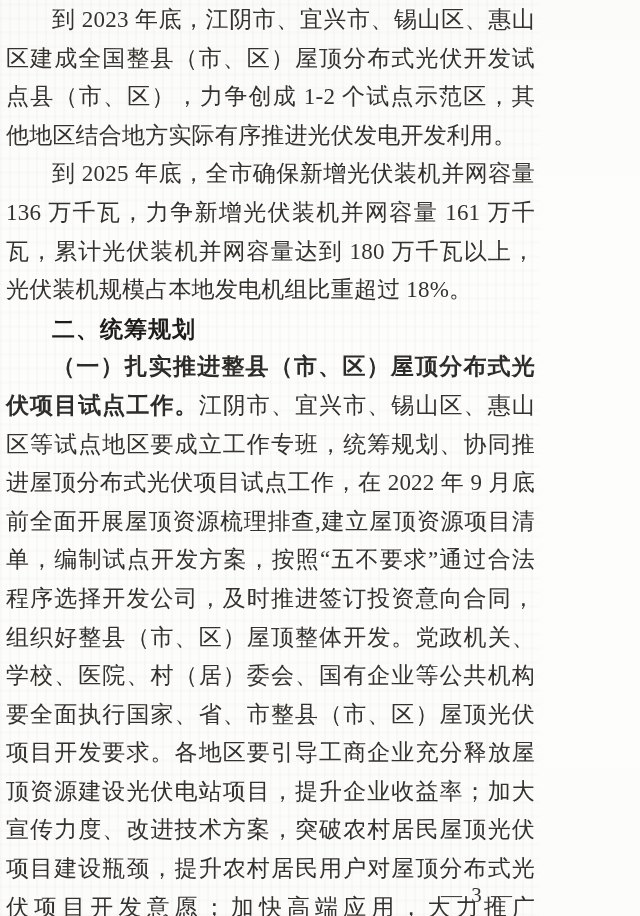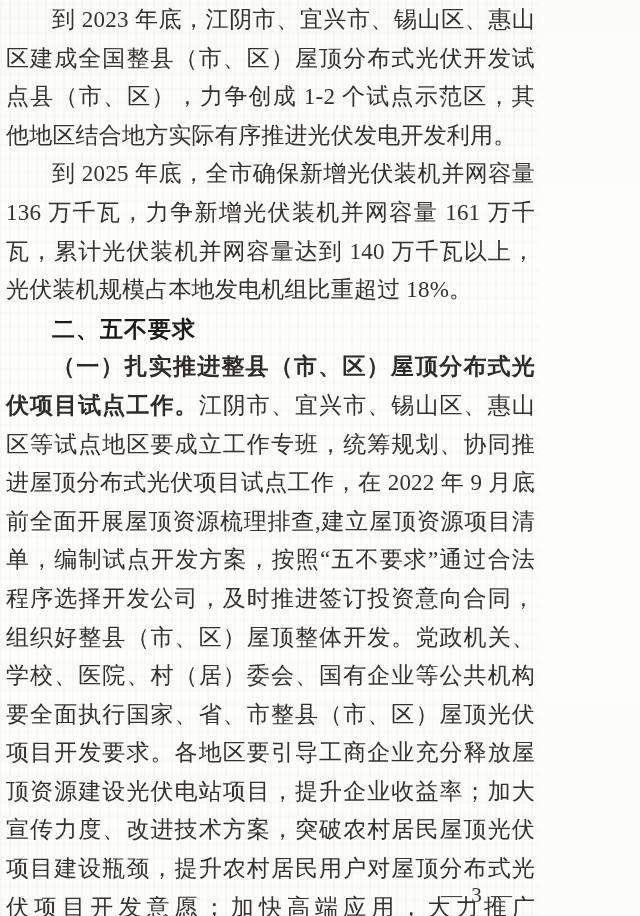--- a/index.html
+++ b/index.html
@@ -64,22 +64,22 @@
   }
 </style>
 </head>
 <body>
 
 <div class="page">
   <div class="content">
 
     <p>到 2023 年底，江阴市、宜兴市、锡山区、惠山区建成全国整县（市、区）屋顶分布式光伏开发试点县（市、区），力争创成 1-2 个试点示范区，其他地区结合地方实际有序推进光伏发电开发利用。</p>
 
-    <p>到 2025 年底，全市确保新增光伏装机并网容量 136 万千瓦，力争新增光伏装机并网容量 161 万千瓦，累计光伏装机并网容量达到 140 万千瓦以上，光伏装机规模占本地发电机组比重超过 18%。</p>
+    <p>到 2025 年底，全市确保新增光伏装机并网容量 136 万千瓦，力争新增光伏装机并网容量 161 万千瓦，累计光伏装机并网容量达到 180 万千瓦以上，光伏装机规模占本地发电机组比重超过 18%。</p>
 
-    <p class="section-heading">二、五不要求</p>
+    <p class="section-heading">二、统筹规划</p>
 
     <p><span class="item-lead">（一）扎实推进整县（市、区）屋顶分布式光伏项目试点工作。</span><span>江阴市、宜兴市、锡山区、惠山区等试点地区要成立工作专班，统筹规划、协同推进屋顶分布式光伏项目试点工作，在 2022 年 9 月底前全面开展屋顶资源梳理排查,建立屋顶资源项目清单，编制试点开发方案，按照“五不要求”通过合法程序选择开发公司，及时推进签订投资意向合同，组织好整县（市、区）屋顶整体开发。党政机关、学校、医院、村（居）委会、国有企业等公共机构要全面执行国家、省、市整县（市、区）屋顶光伏项目开发要求。各地区要引导工商企业充分释放屋顶资源建设光伏电站项目，提升企业收益率；加大宣传力度、改进技术方案，突破农村居民屋顶光伏项目建设瓶颈，提升农村居民用户对屋顶分布式光伏项目开发意愿；加快高端应用，大力推广 TOPCon、异质结（HJT）、钙钛矿等新型电池技术，不断提高转换效率，降低光</span></p>
 
   </div>
 
   <div class="page-number">— 3 —</div>
 </div>
 
 </body></html>

